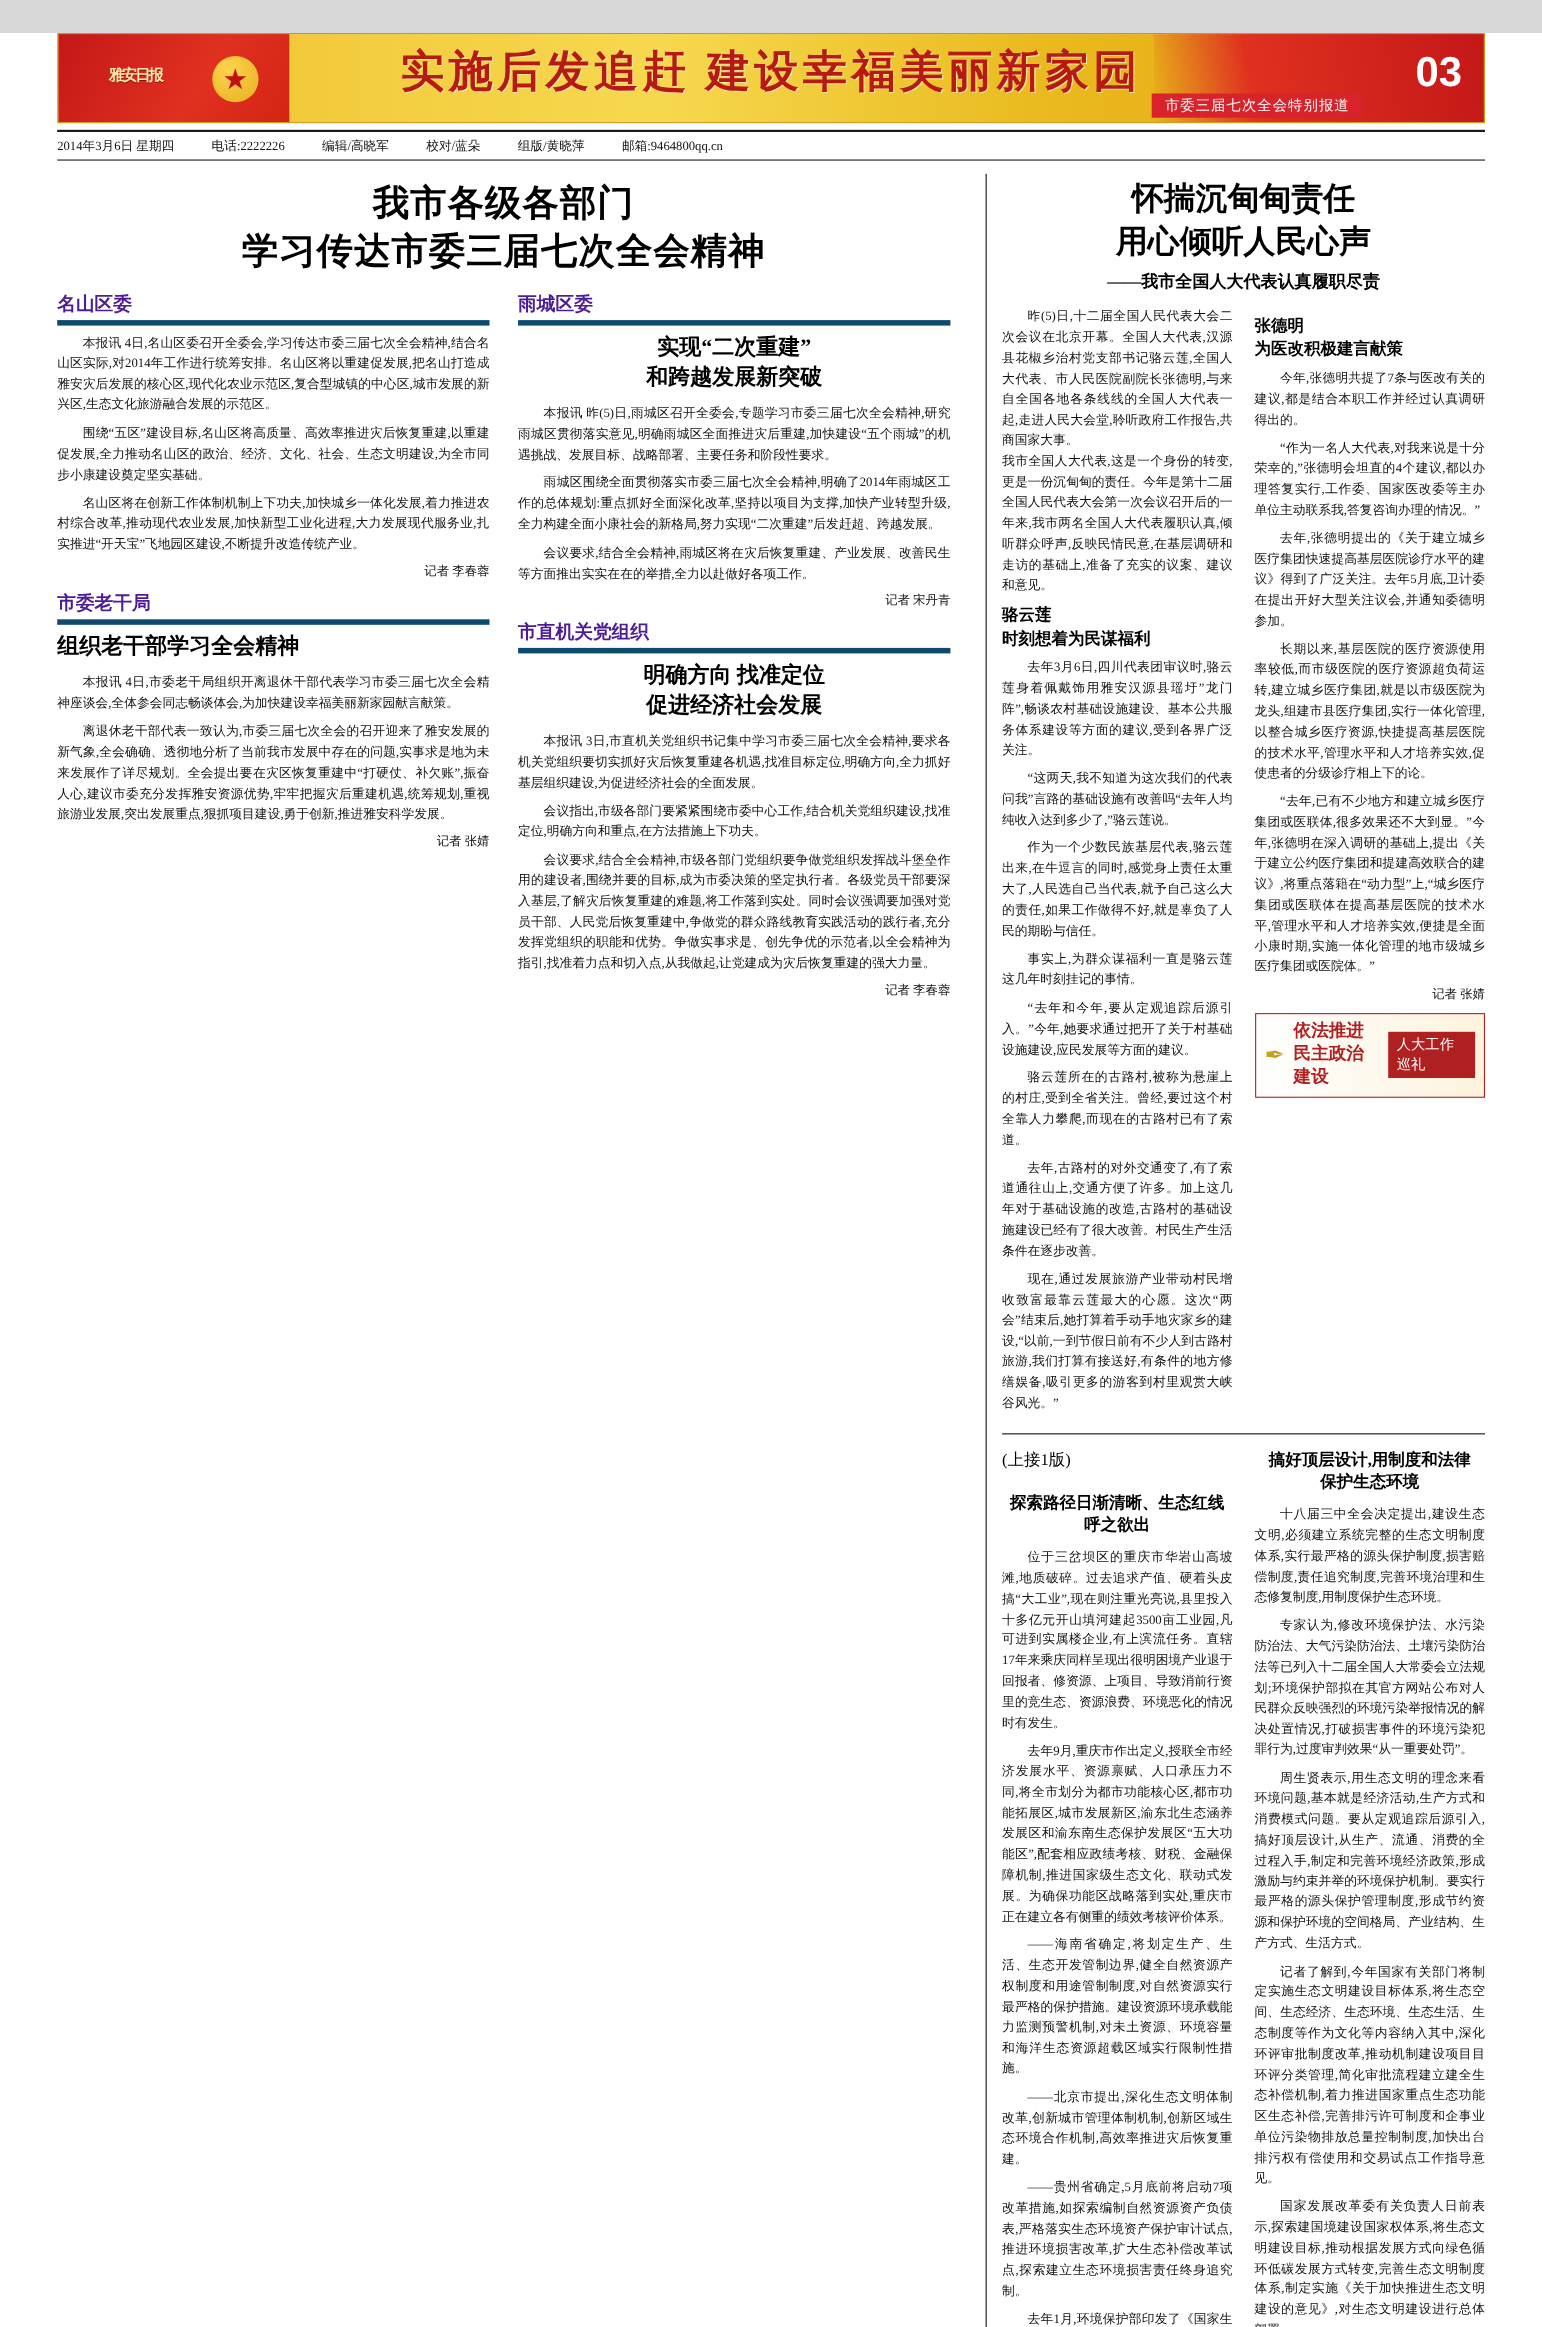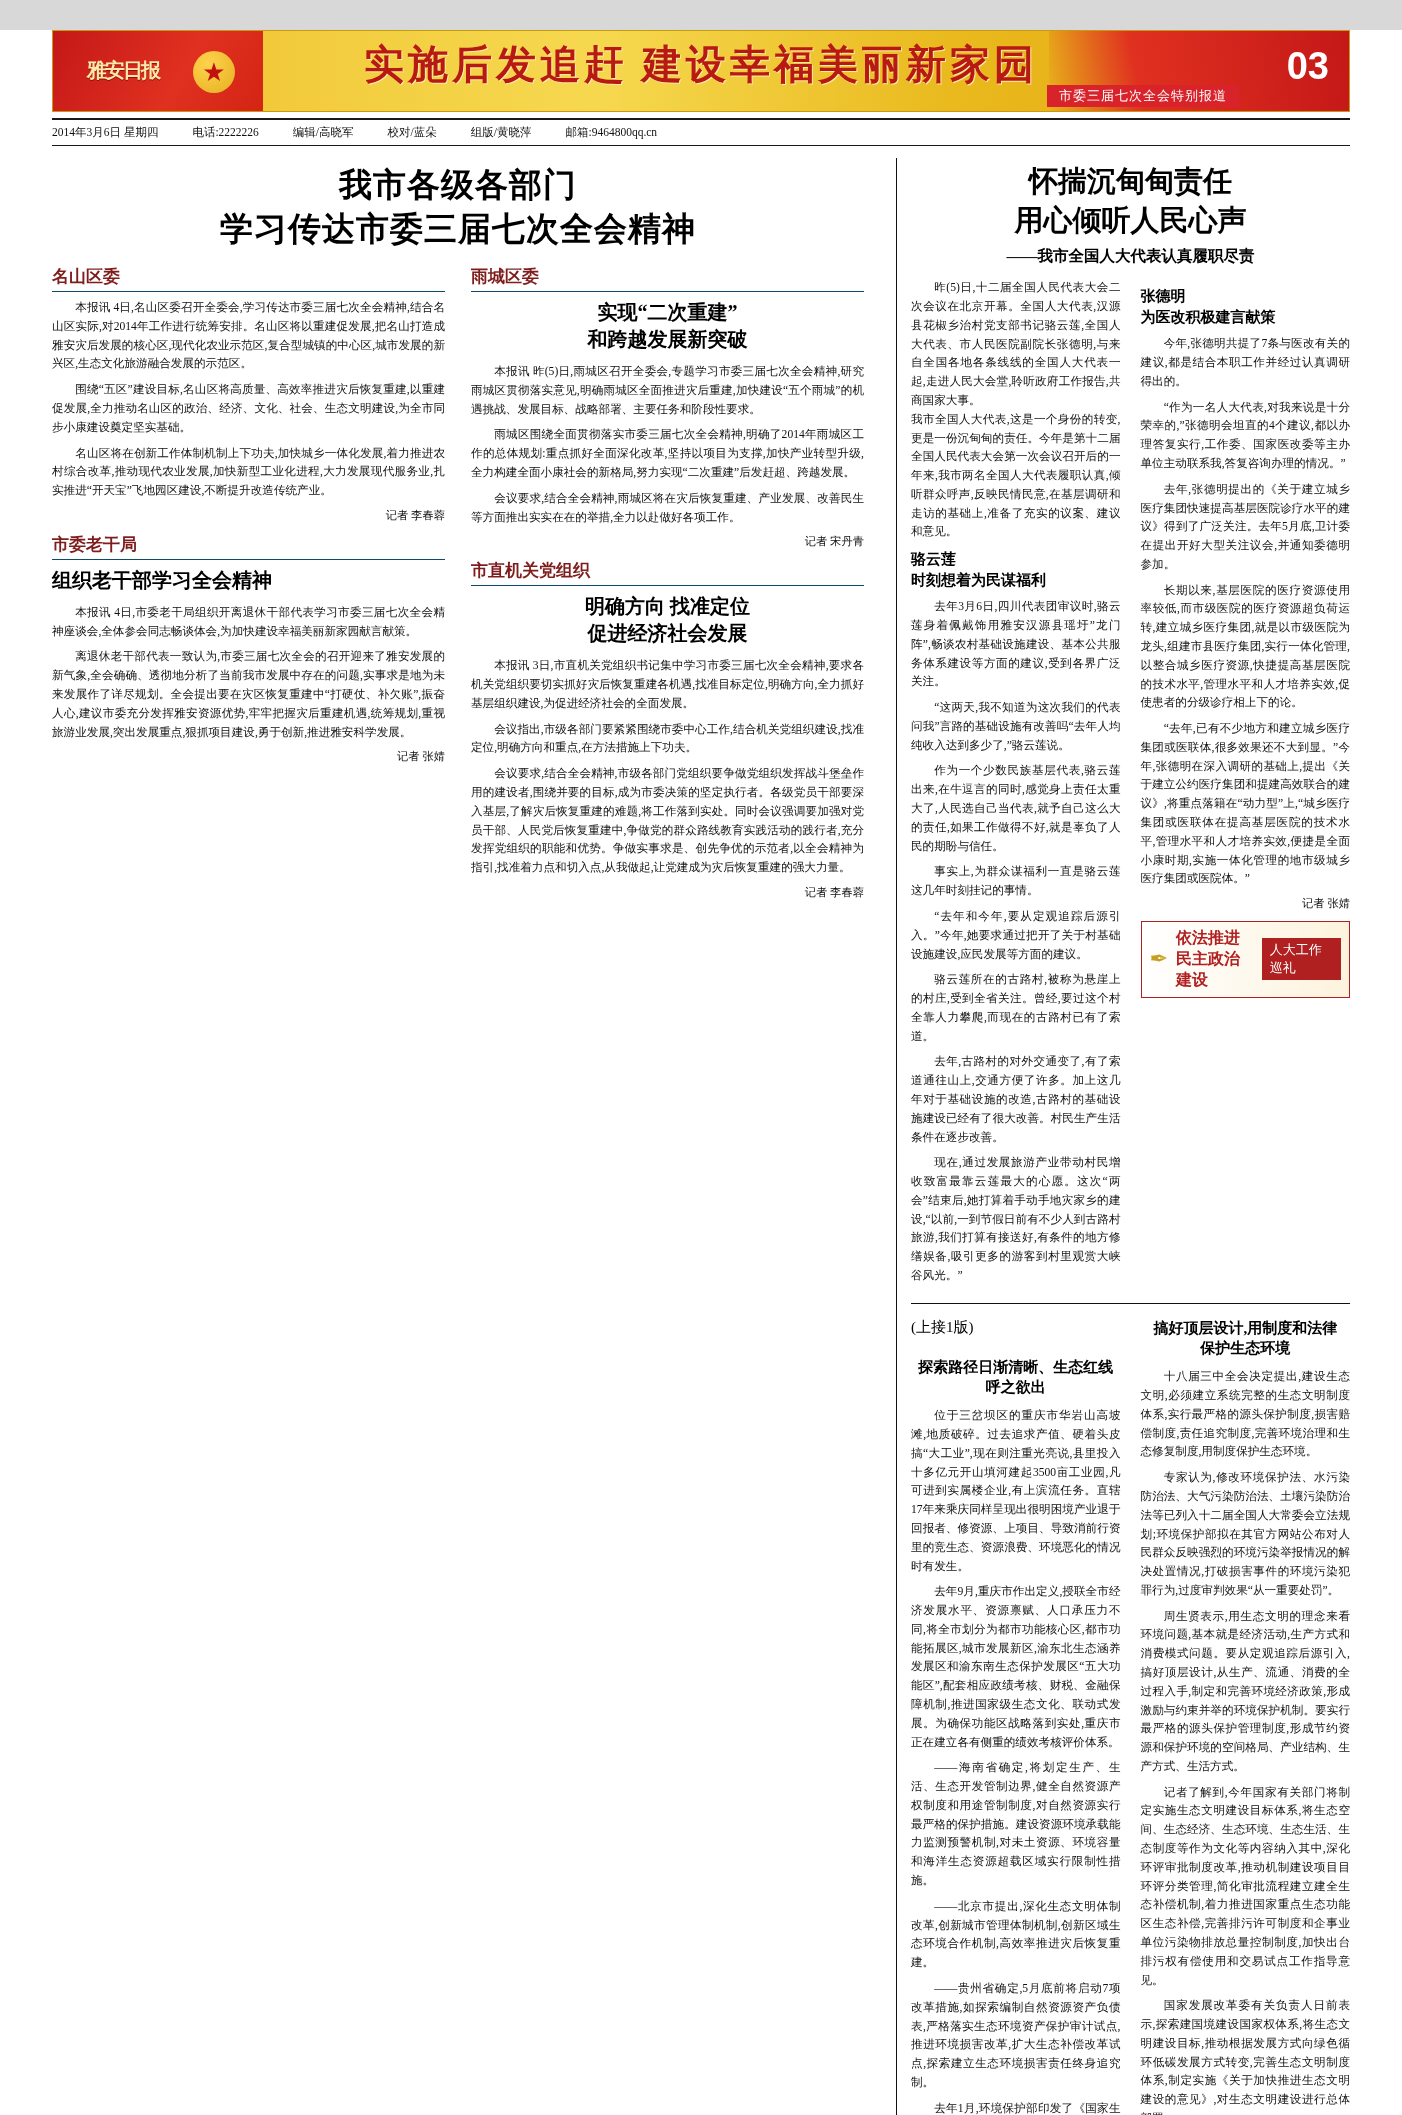--- a/index.html
+++ b/index.html
@@ -32,21 +32,21 @@
     position:absolute;left:0;top:0;bottom:0;width:210px;
     background:linear-gradient(120deg,#c41818 0%,#e03020 60%,#d42414 100%);
   }
   .masthead:after{
     content:"";
     position:absolute;right:0;top:0;bottom:0;width:300px;
     background:linear-gradient(260deg,#c41818 0%,#e03020 70%,rgba(212,36,20,0) 100%);
   }
   .logo{
     position:absolute;left:10px;top:8px;width:120px;height:62px;
-    color:#ffe9a8;font-size:20px;line-height:20px;font-weight:bold;
+    color:#ffe9a8;font-size:14px;line-height:20px;font-weight:bold;
     writing-mode:horizontal-tb;
     letter-spacing:-2px;
     z-index:3;
     text-shadow:0 1px 0 #8a0f0f;
     display:flex;align-items:center;justify-content:center;
     font-family:"Liberation Serif",serif;
   }
   .emblem{
     position:absolute;left:140px;top:20px;width:42px;height:42px;border-radius:50%;
     background:radial-gradient(circle at 35% 30%,#ffd24d,#e5b020);
@@ -96,22 +96,22 @@
     font-size:33px;font-weight:bold;line-height:1.32;
     letter-spacing:1px;color:#000;
     margin:6px 0 14px;
     font-family:"Liberation Serif",serif;
   }
 
   .subcols{display:flex;gap:26px;}
   .sc{flex:1;}
 
   .kicker{
-    font-size:17px;font-weight:bold;color:#7f1d1d;
-    border-bottom:1px solid #0c4a6e;padding-bottom:3px;margin-bottom:7px;
+    font-size:17px;font-weight:bold;color:#4c1d95;
+    border-bottom:5px solid #0c4a6e;padding-bottom:3px;margin-bottom:7px;
   }
   .sechead{
     font-size:20px;font-weight:bold;text-align:center;line-height:1.35;
     margin:4px 0 10px;color:#000;
   }
   .sechead.lt{text-align:left;}
   p.body{
     font-size:11.6px;line-height:1.62;text-align:justify;
     margin:0 0 7px;color:#111;
     text-indent:2em;

